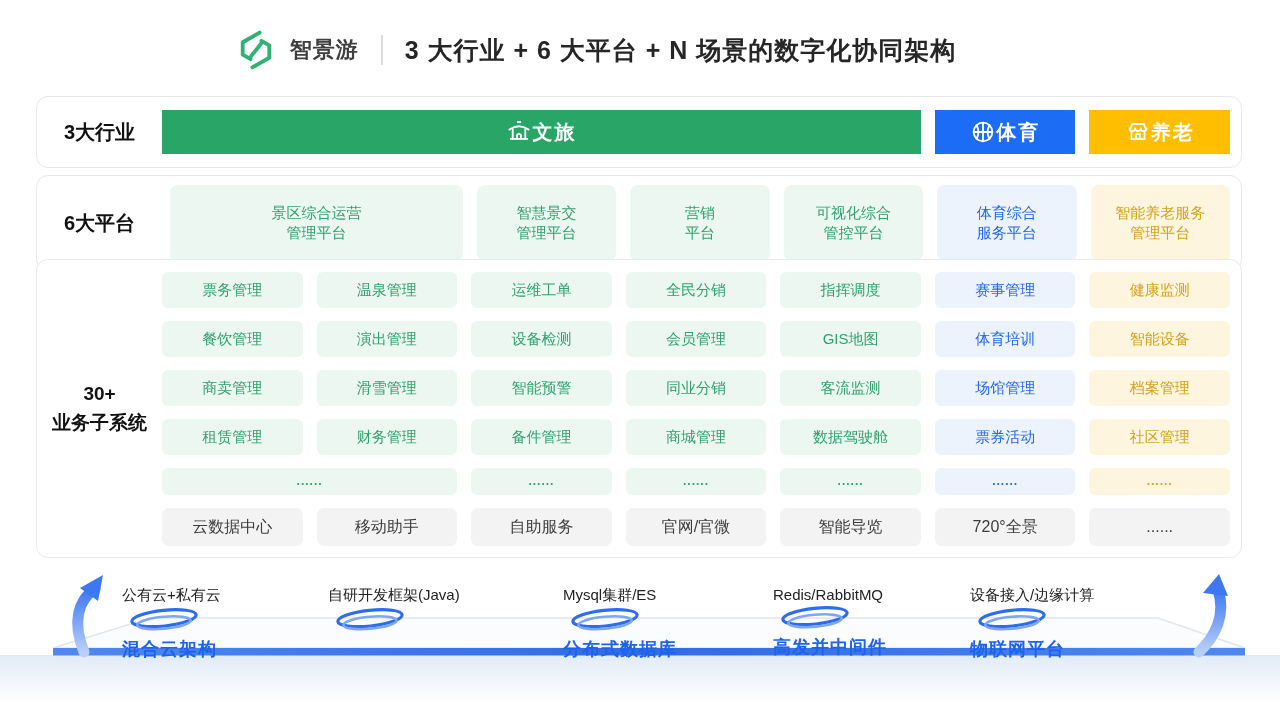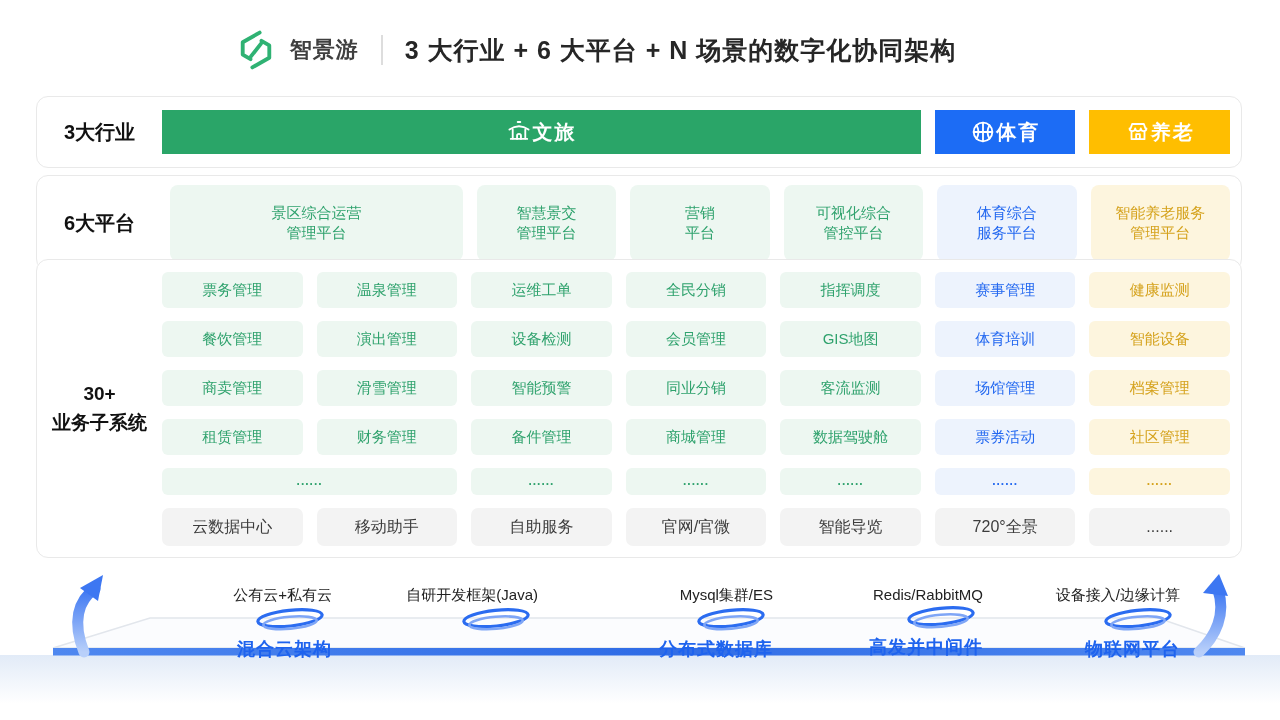--- a/index.html
+++ b/index.html
@@ -58,21 +58,21 @@
   }
   .plat{border-radius:8px;}
   .g{background:var(--green-bg,#EDF7F1);color:var(--green-text,#2FA26D);}
   .b{background:var(--blue-bg,#EDF3FD);color:var(--blue-text,#2368F0);}
   .y{background:var(--yellow-bg,#FDF5DE);color:var(--yellow-text,#D5A21C);}
   .gray{background:var(--gray-bg,#F3F3F3);color:#3c3c3c;font-size:16px;border-radius:7px;}
   .span2{grid-column:span 2;}
   .dots{font-size:12px;font-weight:700;letter-spacing:1px;}
   
   .infra-col{
-    position:absolute;width:210px;text-align:right;z-index:3;
+    position:absolute;width:210px;text-align:left;z-index:3;
   }
   .infra-top{font-size:15px;color:#222;margin-bottom:3px;}
   .infra-bottom{font-size:18px;font-weight:800;color:var(--infra-blue,#1E63EE);margin-top:1px;letter-spacing:1px;}
   .decor{position:absolute;left:0;top:572px;width:1280px;height:98px;z-index:1;}
   .bottom-wash{
     position:absolute;left:0;top:655px;width:1280px;height:65px;z-index:0;
     background:linear-gradient(180deg,rgba(216,228,245,0.75),rgba(255,255,255,0) 75%);
   }
 </style>
 </head>

